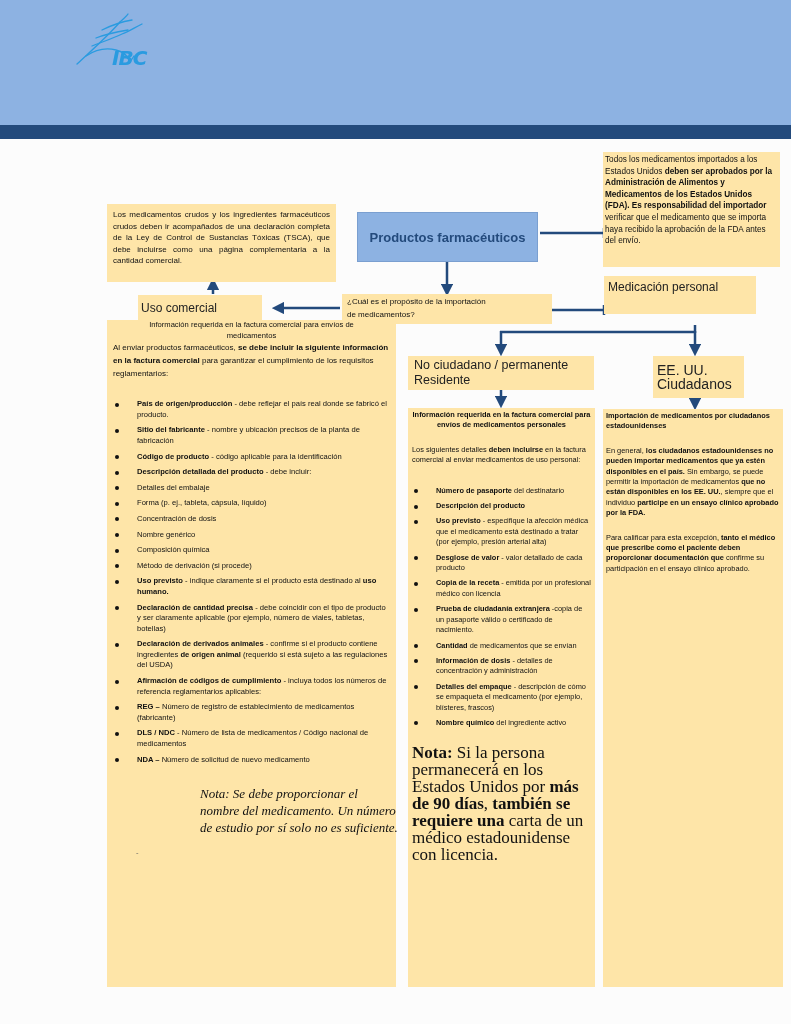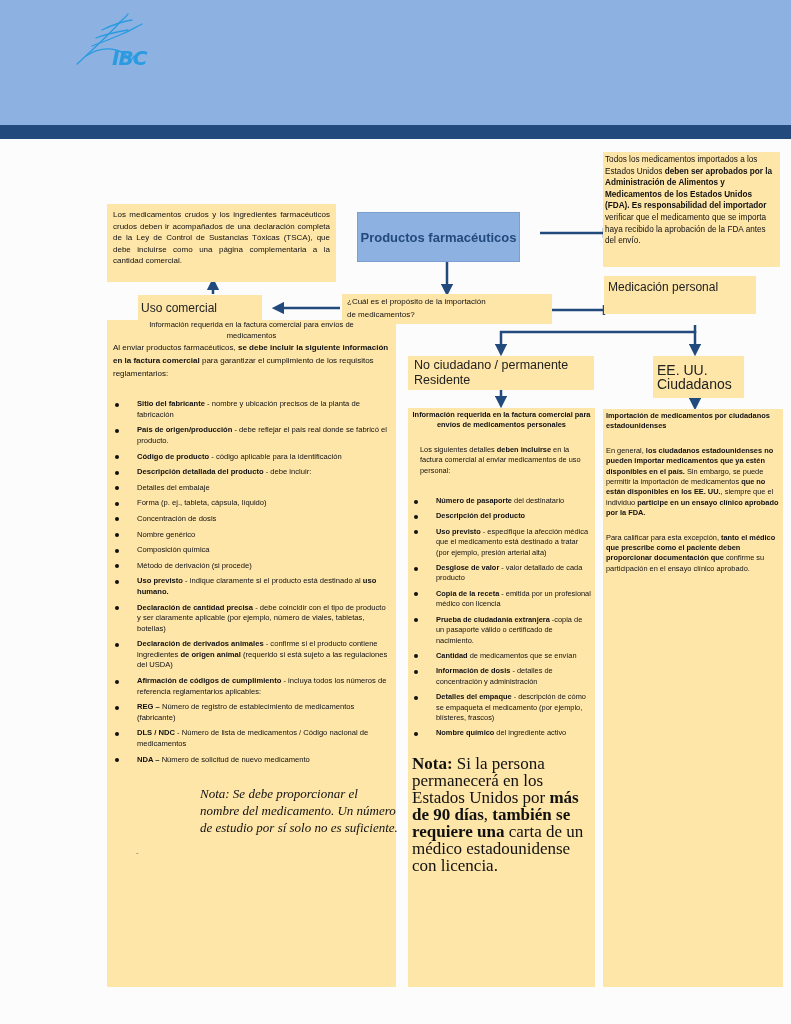--- a/index.html
+++ b/index.html
@@ -102,21 +102,21 @@
     <line x1="501" y1="389" x2="501" y2="402" marker-end="url(#arr)"></line>
 
     <line x1="695" y1="399" x2="695" y2="404" marker-end="url(#arr)"></line>
   </g>
 </svg>
 
 <div class="box sm justify" style="left:107px; top:204px; width:229px; height:78px; padding:5px 6px 0 6px;">
   <span>Los medicamentos crudos y los ingredientes farmacéuticos crudos deben ir acompañados de una declaración completa de la Ley de Control de Sustancias Tóxicas (TSCA), que debe incluirse como una página complementaria a la cantidad comercial.</span>
 </div>
 
-<div class="node-blue" style="left:357px; top:212px; width:163px; height:50px;">
+<div class="node-blue" style="left:357px; top:212px; width:181px; height:50px;">
   <span>Productos farmacéuticos</span>
 </div>
 
 <div class="box sm" style="left:603px; top:152px; width:177px; height:115px; padding:2px 2px 0 2px; font-size:8.2px; line-height:11.6px;">
   <span>Todos los medicamentos importados a los Estados Unidos </span><b>deben ser aprobados por la Administración de Alimentos y Medicamentos de los Estados Unidos (FDA). Es responsabilidad del importador</b><span> verificar que el medicamento que se importa haya recibido la aprobación de la FDA antes del envío.</span>
 </div>
 
 <div class="box sm" style="left:342px; top:294px; width:210px; height:30px; padding:2px 5px 0 5px; font-size:8px; line-height:12.5px;">
   <div>¿Cuál es el propósito de la importación</div>
   <div>de medicamentos?</div>
@@ -132,22 +132,22 @@
 
 <div class="box" style="left:107px; top:320px; width:289px; height:667px; padding:0 6px; font-size:7.6px; line-height:10.6px;">
   <div class="center" style="margin-top:0;">
     <div>Información requerida en la factura comercial para envíos de</div>
     <div>medicamentos</div>
   </div>
   <div style="font-size:8px; line-height:13px;">
     <span>Al enviar productos farmacéuticos, </span><b>se debe incluir la siguiente información en la factura comercial</b><span> para garantizar el cumplimiento de los requisitos reglamentarios:</span>
   </div>
   <ul class="bul" id="commercial-list" style="margin-top:19px;">
+      <li><b>País de origen/producción</b><span> - debe reflejar el país real donde se fabricó el producto.</span></li>
       <li><b>Sitio del fabricante</b><span> - nombre y ubicación precisos de la planta de fabricación</span></li>
-      <li><b>País de origen/producción</b><span> - debe reflejar el país real donde se fabricó el producto.</span></li>
       <li><b>Código de producto</b><span> - código aplicable para la identificación</span></li>
       <li><b>Descripción detallada del producto</b><span> - debe incluir:</span></li>
       <li><span>Detalles del embalaje</span></li>
       <li><span>Forma (p. ej., tableta, cápsula, líquido)</span></li>
       <li><span>Concentración de dosis</span></li>
       <li><span>Nombre genérico</span></li>
       <li><span>Composición química</span></li>
       <li><span>Método de derivación (si procede)</span></li>
       <li><b>Uso previsto</b><span> - indique claramente si el producto está destinado al </span><b>uso humano.</b></li>
       <li><b>Declaración de cantidad precisa</b><span> - debe coincidir con el tipo de producto y ser claramente aplicable (por ejemplo, número de viales, tabletas, botellas)</span></li>
@@ -169,21 +169,21 @@
 
 <div class="box label-lg" style="left:653px; top:356px; width:91px; height:42px; padding:7px 0 0 4px; font-size:14px; line-height:14px;">
   <div>EE. UU.</div>
   <div>Ciudadanos</div>
 </div>
 
 <div class="box xs" style="left:408px; top:408px; width:187px; height:579px; padding:2px 4px 0 4px;">
   <div class="center">
     <b>Información requerida en la factura comercial para envíos de medicamentos personales</b>
   </div>
-  <div style="margin-top:14px;margin-left:8px;">
+  <div style="margin-top:14px;">
     <span>Los siguientes detalles </span><b>deben incluirse</b><span> en la factura comercial al enviar medicamentos de uso personal:</span>
   </div>
   <ul class="bul" id="personal-list" style="margin-top:20px;">
       <li><b>Número de pasaporte</b><span> del destinatario</span></li>
       <li><b>Descripción del producto</b></li>
       <li><b>Uso previsto</b><span> - especifique la afección médica que el medicamento está destinado a tratar (por ejemplo, presión arterial alta)</span></li>
       <li><b>Desglose de valor</b><span> - valor detallado de cada producto</span></li>
       <li><b>Copia de la receta</b><span> - emitida por un profesional médico con licencia</span></li>
       <li><b>Prueba de ciudadanía extranjera</b><span> -copia de un pasaporte válido o certificado de nacimiento.</span></li>
       <li><b>Cantidad</b><span> de medicamentos que se envían</span></li>

